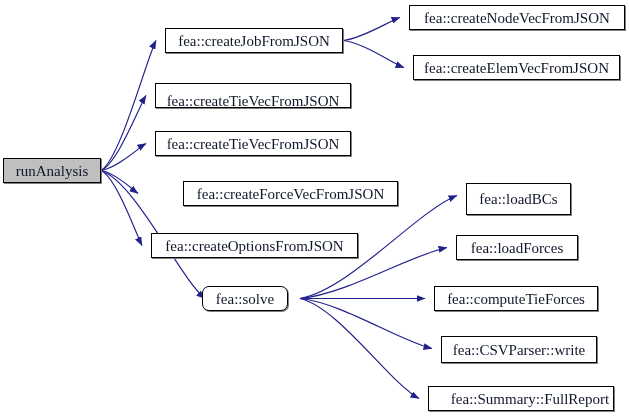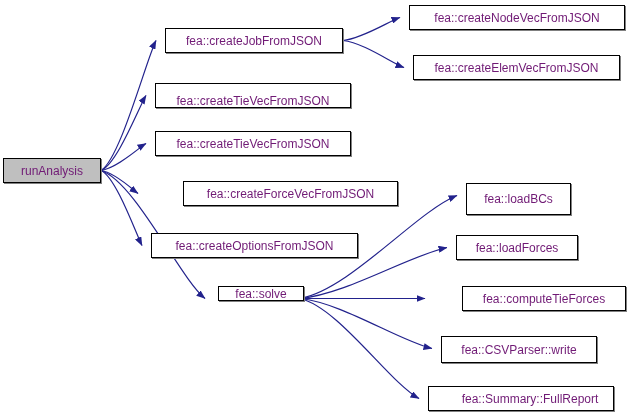--- a/index.html
+++ b/index.html
@@ -31,24 +31,24 @@
     box-shadow: 1px 1px 0 0 #808080;
     display: flex;
     align-items: center;
     justify-content: center;
     white-space: nowrap;
   }
   .node-box.root {
     background: #bfbfbf;
   }
   .node-label {
-    font-family: Liberation Sans, sans-serif;
-    font-size: 12px;
+    font-family: Liberation Serif, serif;
+    font-size: 15px;
     line-height: 12px;
-    color: #701a75;
+    color: #0f172a;
     letter-spacing: 0px;
     user-select: none;
   }
 </style>
 </head>
 <body>
 
 <div id="graph-root">
   <svg id="graph-svg" viewBox="0 0 629 417" xmlns="http://www.w3.org/2000/svg">
     <defs>
@@ -90,30 +90,30 @@
       </div>
       <div class="node-box" style="left: 155px; top: 131px; width: 196px; height: 25px;">
         <span class="node-label">fea::createTieVecFromJSON</span>
       </div>
       <div class="node-box" style="left: 147px; top: 181px; width: 215px; height: 25px; margin-left: 36px;">
         <span class="node-label">fea::createForceVecFromJSON</span>
       </div>
       <div class="node-box" style="left: 151px; top: 233px; width: 207px; height: 25px;">
         <span class="node-label">fea::createOptionsFromJSON</span>
       </div>
-      <div class="node-box" style="left: 218px; top: 286px; width: 86px; height: 15px;">
+      <div class="node-box" style="left: 202px; top: 286px; width: 86px; height: 25px; border-radius: 7px;">
         <span class="node-label">fea::solve</span>
       </div>
       <div class="node-box" style="left: 466px; top: 183px; width: 105px; height: 32px;">
         <span class="node-label">fea::loadBCs</span>
       </div>
       <div class="node-box" style="left: 456px; top: 235px; width: 122px; height: 25px;">
         <span class="node-label">fea::loadForces</span>
       </div>
-      <div class="node-box" style="left: 434px; top: 286px; width: 164px; height: 25px; margin-left: 28px;">
+      <div class="node-box" style="left: 434px; top: 286px; width: 164px; height: 25px;">
         <span class="node-label">fea::computeTieForces</span>
       </div>
       <div class="node-box" style="left: 441px; top: 336px; width: 156px; height: 27px;">
         <span class="node-label">fea::CSVParser::write</span>
       </div>
       <div class="node-box" style="left: 428px; top: 386px; width: 186px; height: 25px; padding-left: 18px;">
         <span class="node-label">fea::Summary::FullReport</span>
       </div>
     </div>
 </div>

